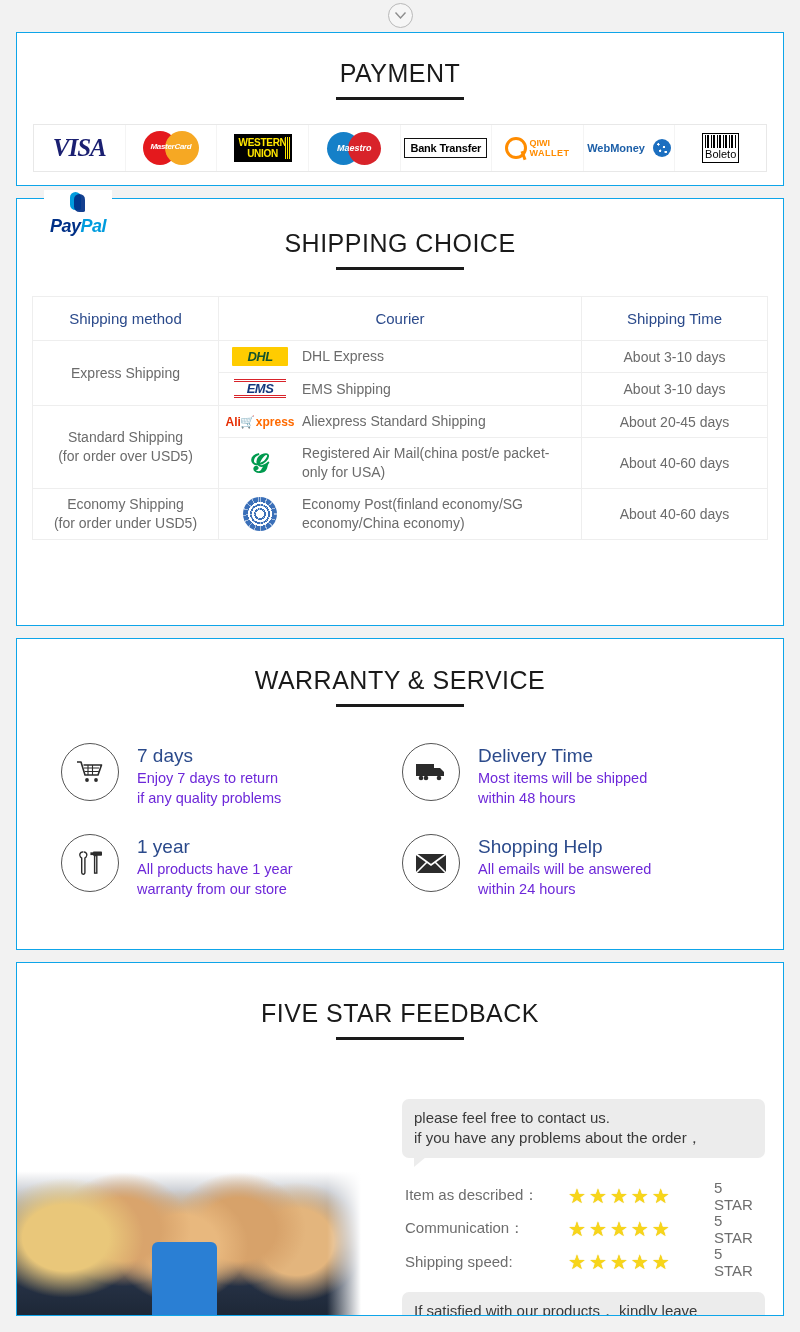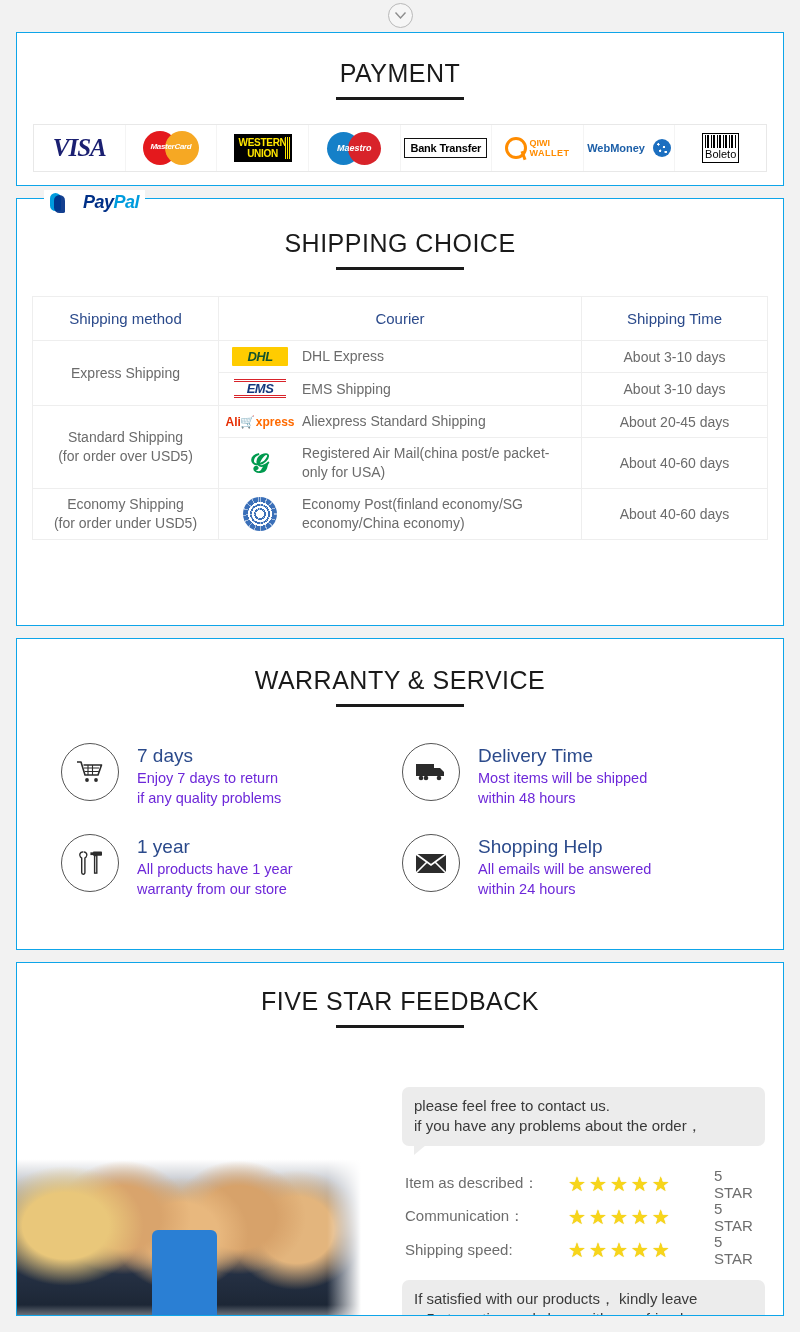--- a/index.html
+++ b/index.html
@@ -134,22 +134,22 @@
   .bol .bars {
     height: 13px;
     background: repeating-linear-gradient(90deg,#000 0 1px,#fff 1px 2px,#000 2px 4px,#fff 4px 6px);
   }
   .bol .bl { font-size: 11px; font-weight: 500; color:#000; text-align:center; line-height: 13px;
              font-family: "Liberation Sans", sans-serif; }
 
   
   .paypal-badge {
     position: absolute; left: 44px; top: 190px;
-    display: flex; align-items: center; gap: 16px;
-    background: #fff; padding: 2px 6px; z-index: 5;
+    display: flex; align-items: center; gap: 4px;
+    background: #fff; padding: 2px 6px; z-index: 5; flex-direction: column;
   }
   .pp-mark { position: relative; width: 17px; height: 20px; }
   .pp-mark .p1 {
     position: absolute; left: 0; top: 0; width: 11px; height: 18px;
     background: #009cde; border-radius: 6px 6px 2px 6px;
   }
   .pp-mark .p2 {
     position: absolute; left: 4px; top: 2px; width: 11px; height: 18px;
     background: #003087; border-radius: 6px 6px 2px 6px; opacity: .92;
   }
@@ -217,21 +217,21 @@
   .feat-ic {
     flex: 0 0 58px; width: 58px; height: 58px; border-radius: 50%;
     border: 1px solid #555; display: flex; align-items: center; justify-content: center;
   }
   .feat-body { padding-top: 1px; }
   .feat-title { font-size: 19px; color: #2b4a8b; font-weight: 400; line-height: 24px; }
   .feat-line { font-size: 14.5px; color: #6d28d9; line-height: 20px; }
 
   
   #feedback-card { top: 962px; height: 354px; overflow: hidden; }
-  #feedback-card .sec-title { margin-top: 24px; text-align: center; }
+  #feedback-card .sec-title { margin-top: 36px; text-align: center; }
   .fb-inner { position: relative; height: 100%; }
 
   .people {
     position: absolute; left: -16px; bottom: 5px; width: 360px; height: 208px;
   }
   .people .photo {
     position: absolute; inset: 0;
     background:
       radial-gradient(ellipse 30% 40% at 18% 48%, #e9c77a 0 40%, transparent 72%),
       radial-gradient(ellipse 26% 38% at 34% 44%, #d9a46c 0 40%, transparent 72%),

